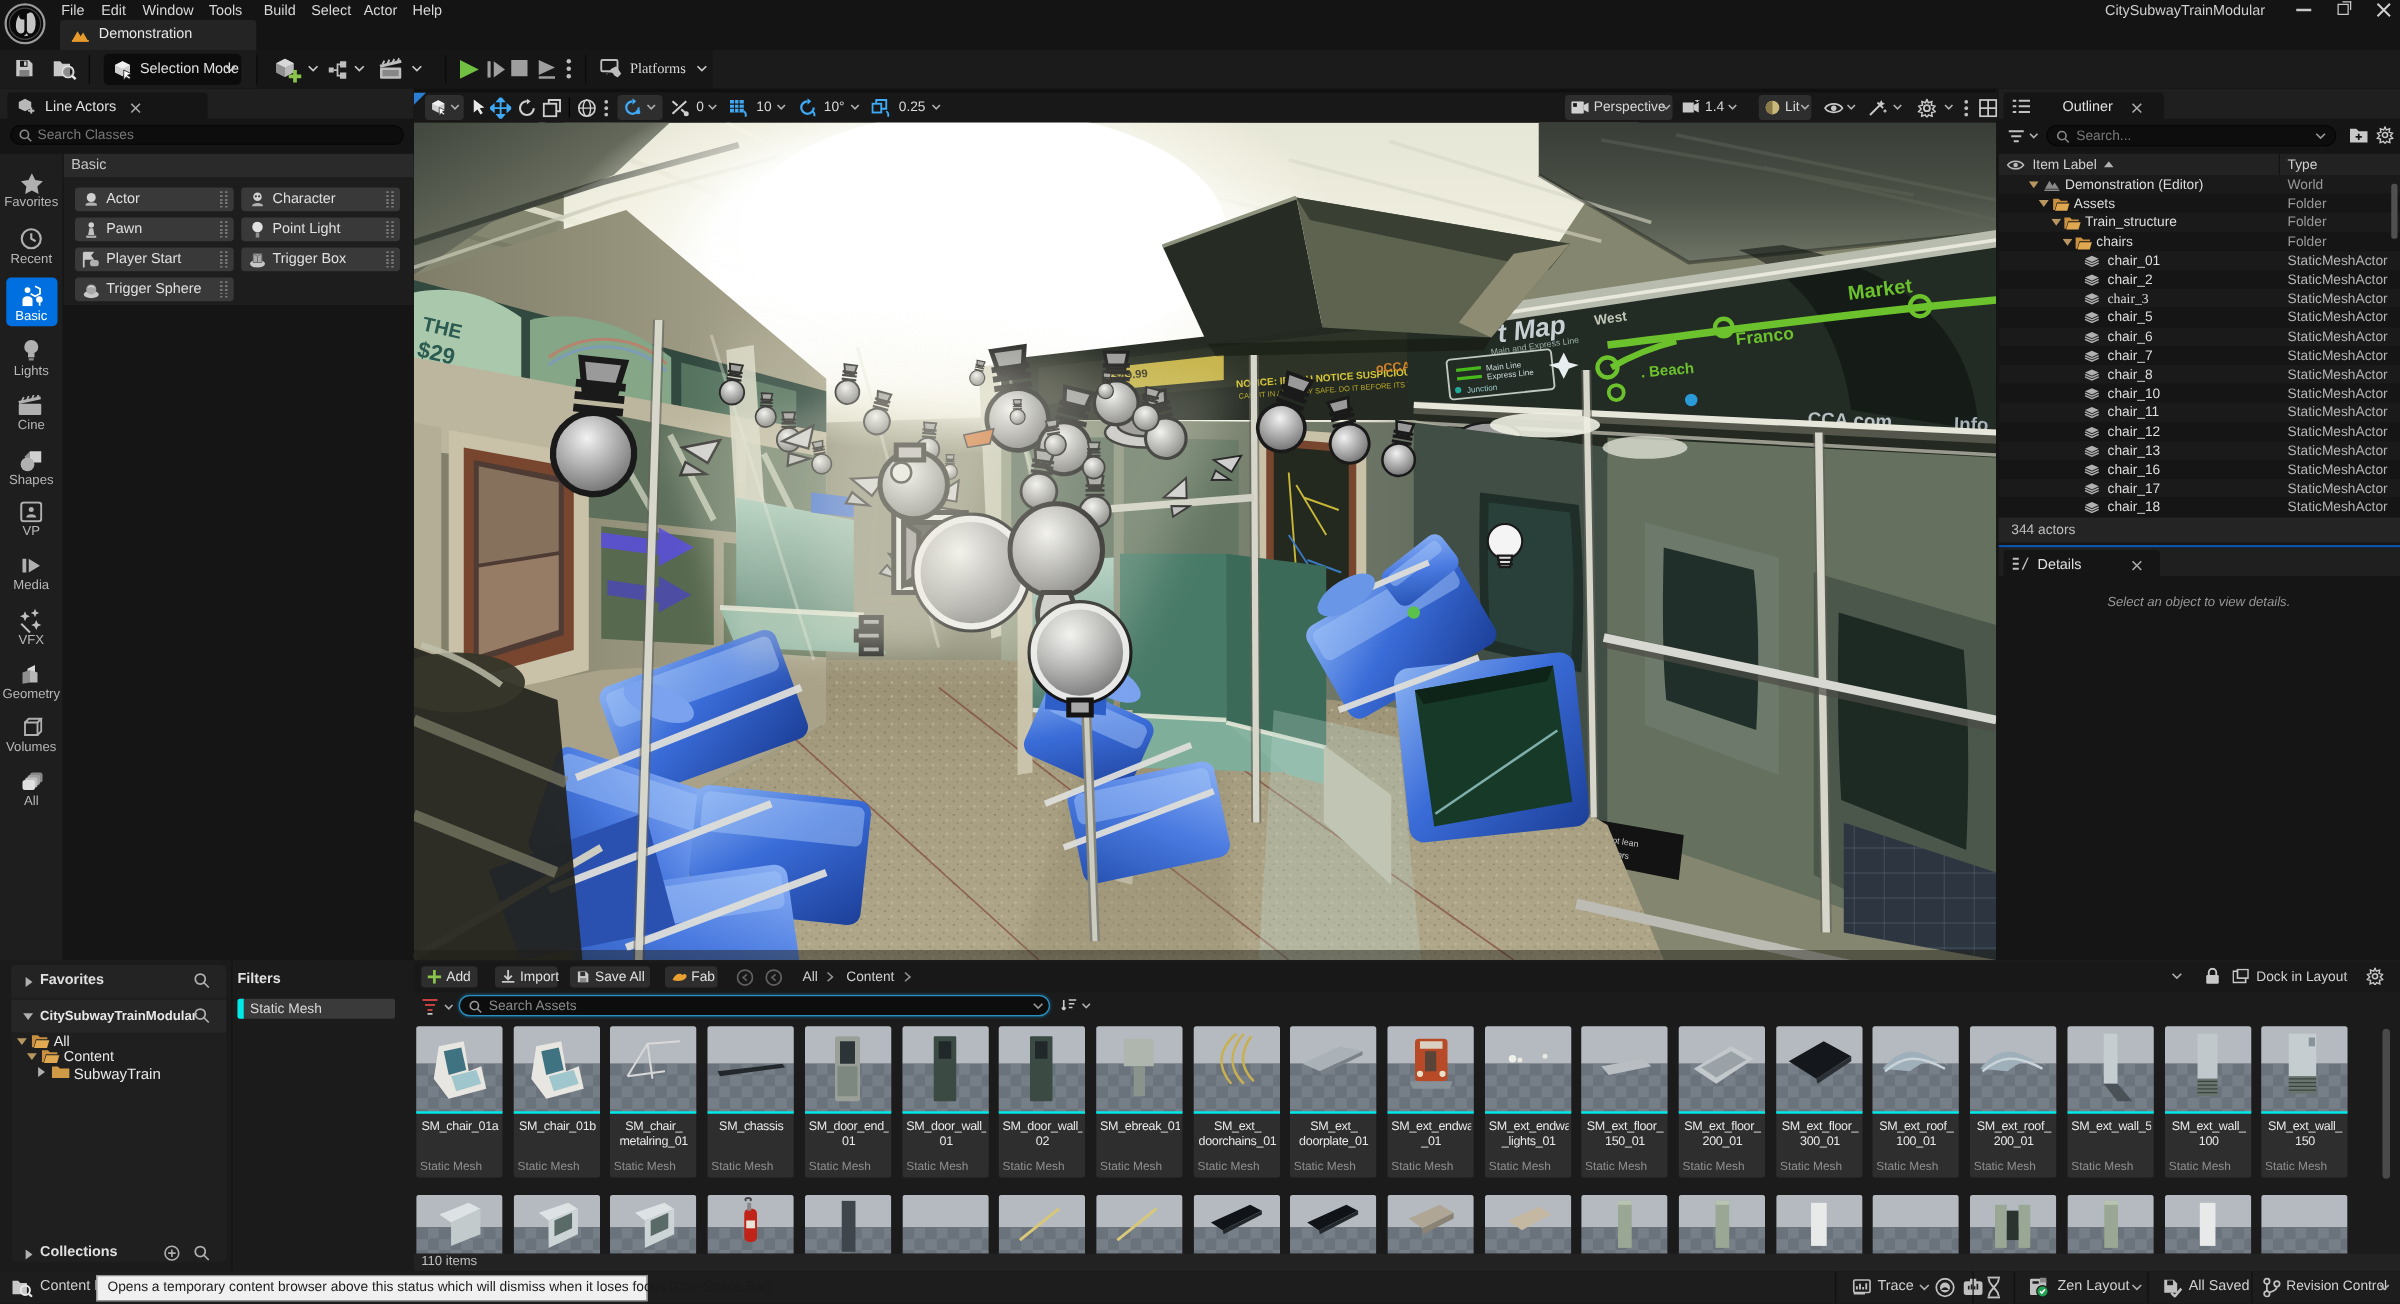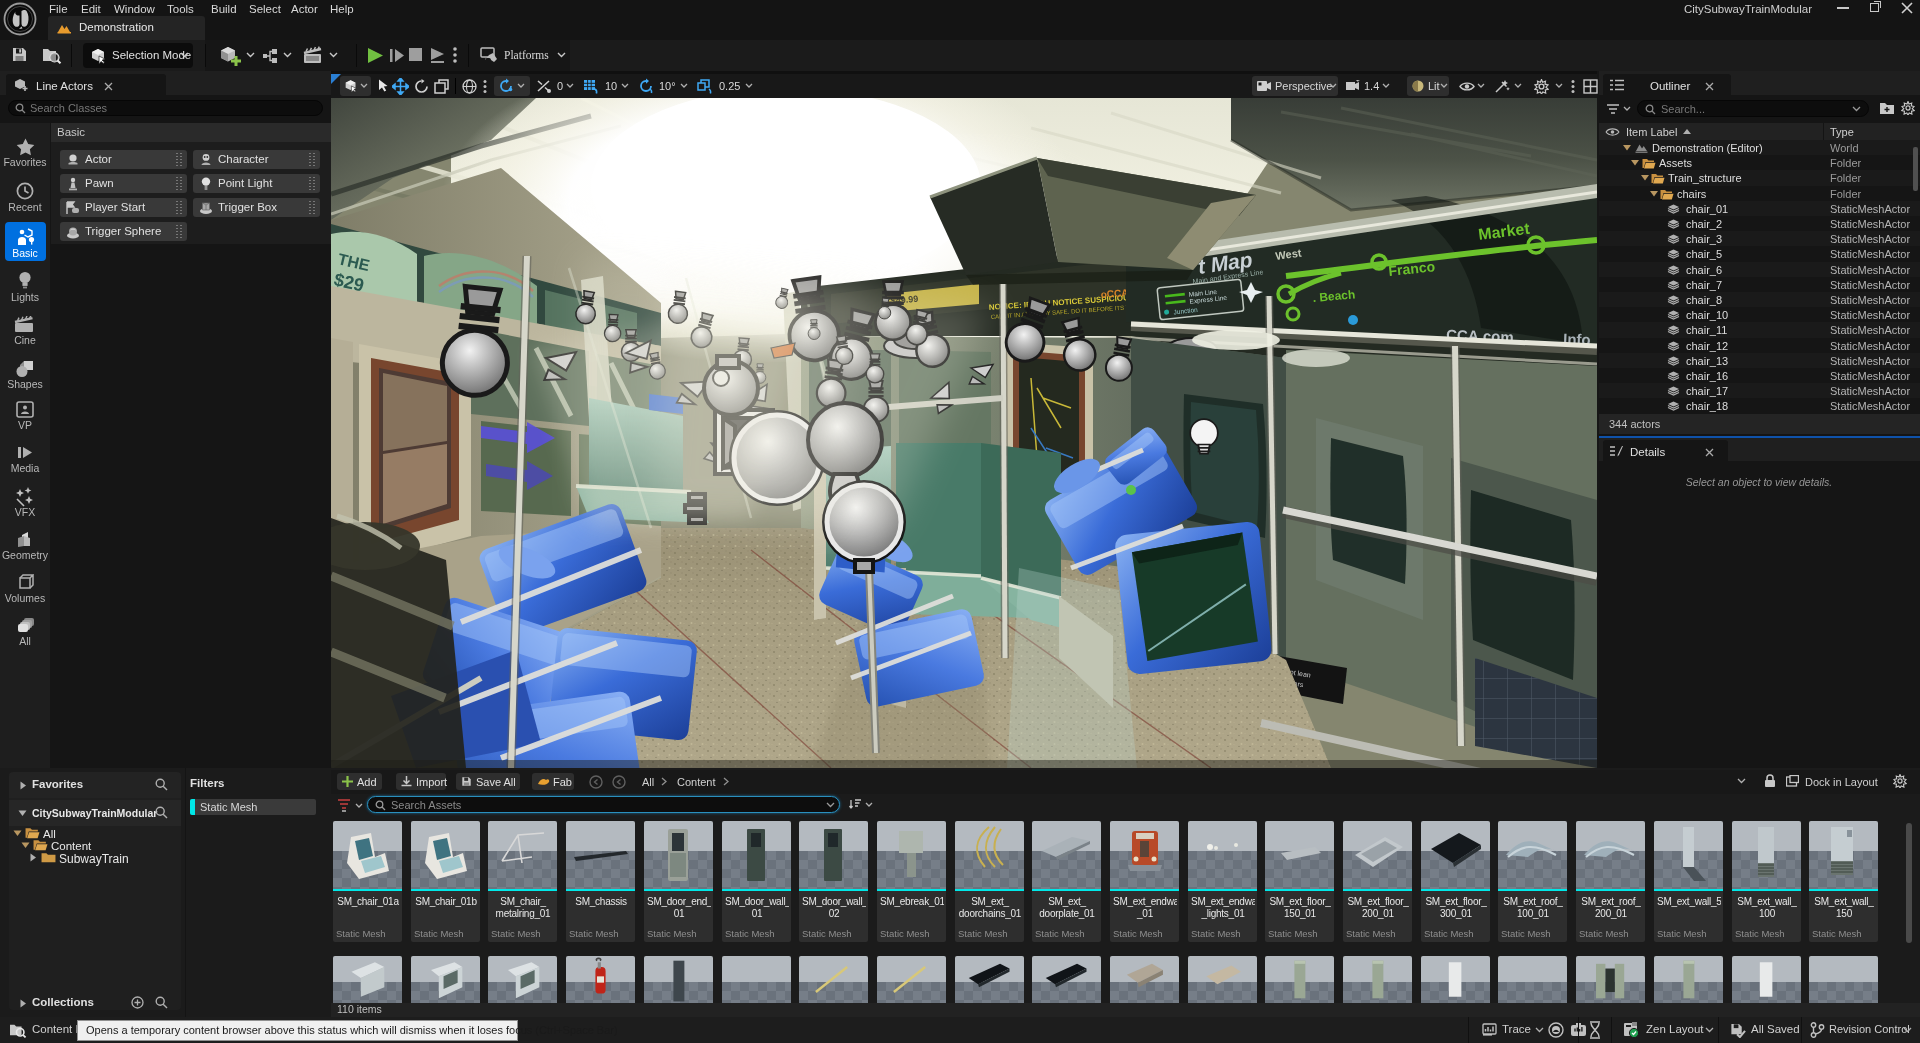--- a/index.html
+++ b/index.html
@@ -1020,21 +1020,21 @@
           <path d="M6.5 0.5 L12 3 L6.5 5.5 L1 3 Z" fill="#b0b0b0"></path>
           <path d="M1 4.5 L6.5 7 L12 4.5 M1 6.5 L6.5 9 L12 6.5" stroke="#b0b0b0" stroke-width="1.2" fill="none"></path>
         </svg>
 <div class="abs txt" style="left:87px;top:78.0px;font-size:11px;color:#dedede;">chair_2</div>
 <div class="abs txt" style="left:231px;top:78.0px;font-size:11px;color:#b4b4b4;">StaticMeshActor</div>
 <div class="abs" style="left:0;top:91.2px;width:321px;height:15.2px;background:#1a1a1a;"></div>
 <svg class="abs" style="left:68px;top:94.2px;" width="13" height="11" viewBox="0 0 13 11">
           <path d="M6.5 0.5 L12 3 L6.5 5.5 L1 3 Z" fill="#b0b0b0"></path>
           <path d="M1 4.5 L6.5 7 L12 4.5 M1 6.5 L6.5 9 L12 6.5" stroke="#b0b0b0" stroke-width="1.2" fill="none"></path>
         </svg>
-<div class="abs txt" style="left:87px;top:93.2px;font-size:11px;color:#dedede;">chair_3</div>
+<div class="abs txt" style="left:87px;top:93.2px;font-size:11px;color:#dedede;font-family:Liberation Serif, serif;">chair_3</div>
 <div class="abs txt" style="left:231px;top:93.2px;font-size:11px;color:#b4b4b4;">StaticMeshActor</div>
 <div class="abs" style="left:0;top:106.4px;width:321px;height:15.2px;background:#151515;"></div>
 <svg class="abs" style="left:68px;top:109.4px;" width="13" height="11" viewBox="0 0 13 11">
           <path d="M6.5 0.5 L12 3 L6.5 5.5 L1 3 Z" fill="#b0b0b0"></path>
           <path d="M1 4.5 L6.5 7 L12 4.5 M1 6.5 L6.5 9 L12 6.5" stroke="#b0b0b0" stroke-width="1.2" fill="none"></path>
         </svg>
 <div class="abs txt" style="left:87px;top:108.4px;font-size:11px;color:#dedede;">chair_5</div>
 <div class="abs txt" style="left:231px;top:108.4px;font-size:11px;color:#b4b4b4;">StaticMeshActor</div>
 <div class="abs" style="left:0;top:121.6px;width:321px;height:15.2px;background:#1a1a1a;"></div>
 <svg class="abs" style="left:68px;top:124.6px;" width="13" height="11" viewBox="0 0 13 11">

